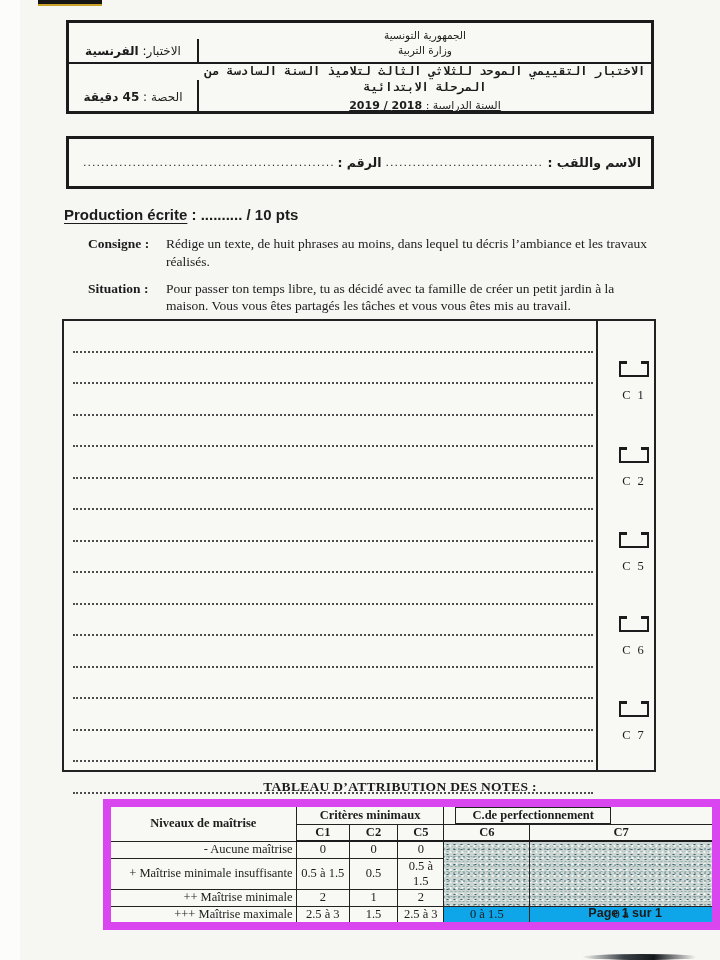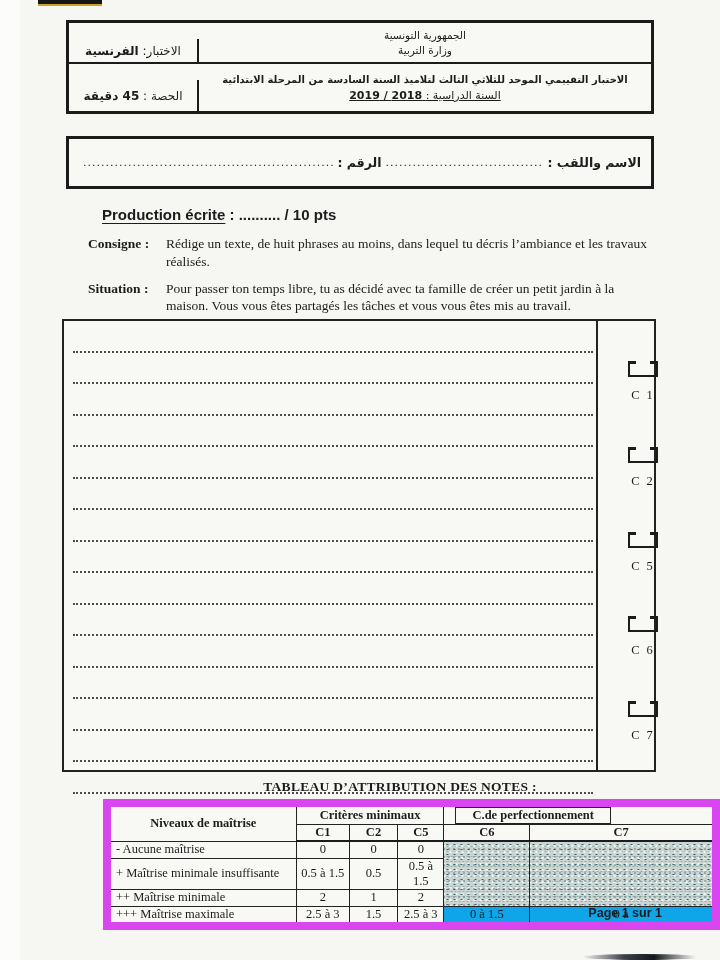--- a/index.html
+++ b/index.html
@@ -20,67 +20,67 @@
     position:absolute;left:66px;top:20px;width:588px;height:94px;
     border:3px solid #1b1b1b;box-sizing:border-box;background:#f8f8f4;
     display:grid;grid-template-columns:130px 1fr;grid-template-rows:41px 1fr;
     font-family:"DejaVu Sans", sans-serif;direction:ltr;
   }
   .header-table .cell{box-sizing:border-box;display:flex;flex-direction:column;justify-content:center;align-items:center;text-align:center;padding:1px 4px;}
   .hcell-label{border-right:2px solid #1b1b1b;font-size:12px;margin-top:16px;}
   .hrow-top{border-bottom:2px solid #1b1b1b;}
   .arabic{direction:rtl;font-family:"DejaVu Sans", sans-serif;}
   .rep-line{font-size:10.5px;line-height:1.35;}
-  .exam-title-line{font-size:10px;font-weight:bold;line-height:1.3;}
+  .exam-title-line{font-size:12px;font-weight:bold;line-height:1.3;font-family:Liberation Mono, monospace;}
   .year-line{font-size:11px;margin-top:3px;text-decoration:underline;}
   .b{font-weight:bold;}
 
   
   .id-box{
     position:absolute;left:66px;top:136px;width:588px;height:53px;
     border:3px solid #1b1b1b;box-sizing:border-box;background:#f8f8f4;
     display:flex;align-items:center;direction:rtl;
     font-family:"DejaVu Sans", sans-serif;font-size:12.5px;padding:0 10px;
   }
   .dots{overflow:hidden;white-space:nowrap;letter-spacing:1px;font-size:11px;color:#2a2a2a;direction:ltr;}
   .dots-name{width:158px;flex:none;margin:0 4px;}
   .dots-number{flex:1;margin:0 4px;}
 
   
   .production{position:absolute;left:64px;top:206px;width:594px;}
-  .prod-title{font-family:"Liberation Sans", sans-serif;font-size:15px;font-weight:bold;margin-left:38px;}
+  .prod-title{font-family:"Liberation Sans", sans-serif;font-size:15px;font-weight:bold;}
   .prod-title .u{text-decoration:underline;text-underline-offset:3px;}
   .hang{display:flex;margin-top:9px;padding-left:24px;font-size:13.5px;line-height:1.32;}
   .hang .lbl{font-weight:bold;width:78px;flex:none;}
   .hang .txt{flex:1;}
   .consigne{margin-top:12px;}
 
   
   .writing-box{position:absolute;left:62px;top:319px;width:594px;height:453px;
     border:2.5px solid #222;box-sizing:border-box;background:#f8f8f5;}
   .lines{position:absolute;left:9px;top:0;width:520px;}
   .wline{height:29.5px;border-bottom:2px dotted #4c4c4c;}
   .marker-col{position:absolute;top:0;right:0;width:58px;height:100%;border-left:2px solid #222;box-sizing:border-box;}
-  .marker{position:absolute;left:17px;width:100%;}
+  .marker{position:absolute;left:8px;width:100%;}
   .bracket{width:26px;height:14px;margin:0 auto;border:2.5px solid #1c1c1c;border-top:none;position:relative;}
   .bracket::before,.bracket::after{content:"";position:absolute;top:0;width:6px;height:2.5px;background:#1c1c1c;}
   .bracket::before{left:0;}
   .bracket::after{right:0;}
   .marker-label{text-align:center;margin-top:11px;font-size:12.5px;letter-spacing:2px;font-family:"Liberation Serif", serif;}
 
   
   .notes-title{position:absolute;left:95px;top:779px;width:610px;text-align:center;
     font-size:13.5px;font-weight:bold;letter-spacing:.3px;}
   .notes-table{position:absolute;left:95px;top:799px;border-collapse:collapse;table-layout:fixed;
     font-size:12.5px;background:#f8f8f4;}
   .notes-table td,.notes-table th{border:1.6px solid #222;padding:0 3px;height:17px;box-sizing:border-box;font-weight:normal;}
   .notes-table{border:8px solid #d946ef;margin-left:8px;}
   .notes-table .grp{font-weight:bold;text-align:center;}
   .notes-table .sub{font-weight:bold;text-align:center;height:16px;border-bottom:2.5px solid #1b1b1b;}
-  .notes-table .lblcell{text-align:left;padding-left:5px;}
+  .notes-table .lblcell{text-align:right;padding-left:5px;}
   .notes-table .val{text-align:center;}
   .perf-box{display:inline-block;border:1.6px solid #222;padding:0 16px;margin-left:8px;}
   .perf-cell{text-align:left !important;}
   .speckle{
     background-color:#ccd5d1;
     background-image:
       radial-gradient(#33606c 1px, transparent 1px),
       radial-gradient(#5d8189 .9px, transparent .9px),
       radial-gradient(#f3f6f2 1.1px, transparent 1.1px),
       radial-gradient(#8fb0ab .7px, transparent .7px);

